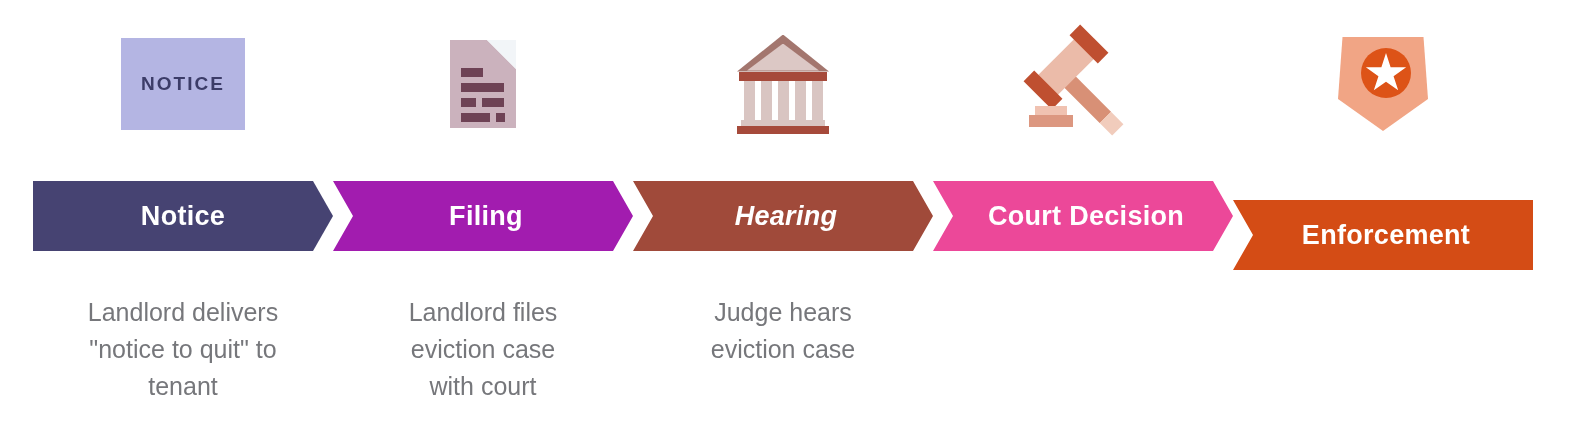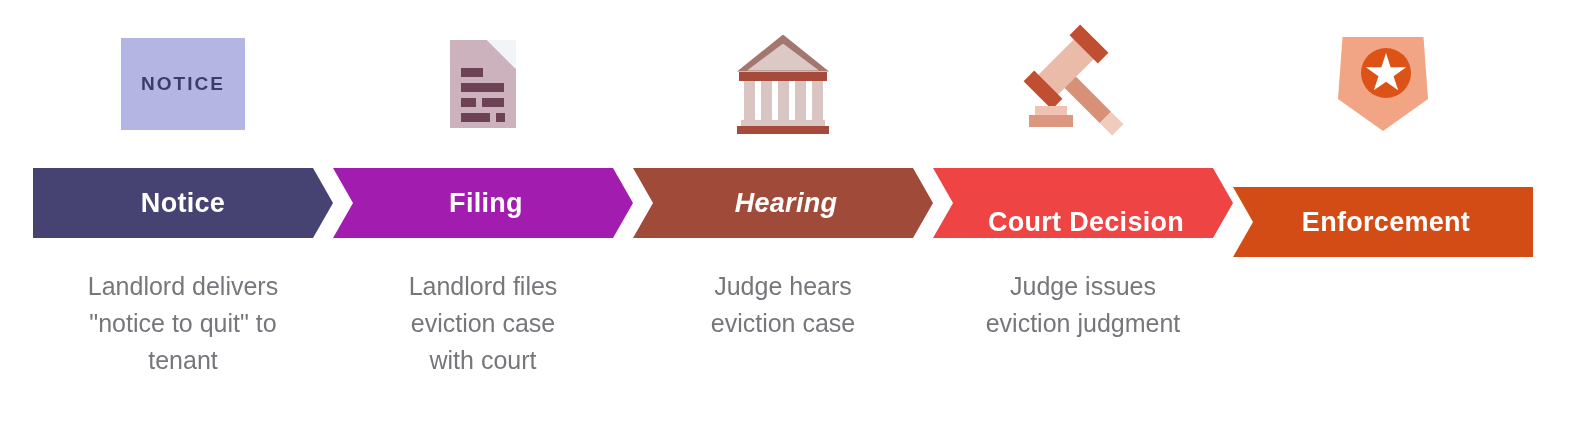--- a/index.html
+++ b/index.html
@@ -1,19 +1,19 @@
 <!DOCTYPE html>
 <html><head>
 <meta charset="utf-8">
 <style>
   * { margin:0; padding:0; box-sizing:border-box; }
   body { background:#ffffff; font-family:"Liberation Sans", sans-serif; }
   .canvas { position:relative; width:1569px; height:425px; background:#ffffff; overflow:hidden; }
   .stages { position:absolute; left:33px; top:0; display:grid; grid-template-columns:repeat(5,300px); }
-  .stage { display:flex; flex-direction:column; align-items:center; }
+  .stage { display:flex; flex-direction:column; align-items:center;gap:13px; }
   .icon-area { height:168px; width:100%; display:flex; align-items:center; justify-content:center; }
 
   
   .band { width:300px; height:70px; display:flex; align-items:center; justify-content:center;
           color:#ffffff; font-weight:bold; font-size:27px; letter-spacing:.3px; }
   .band.first  { clip-path:polygon(0 0, 280px 0, 100% 50%, 280px 100%, 0 100%); }
   .band.middle { clip-path:polygon(0 0, 280px 0, 100% 50%, 280px 100%, 0 100%, 20px 50%); }
   .band.middle .band-label, .band.last .band-label { margin-left:6px; }
   .band.last   { clip-path:polygon(0 0, 100% 0, 100% 100%, 0 100%, 20px 50%); }
 
@@ -135,25 +135,23 @@
         <div class="gavel">
           <div class="gavel-handle"></div>
           <div class="gavel-head">
             <div class="gavel-cap left"></div>
             <div class="gavel-cap right"></div>
           </div>
           <div class="gavel-block-top"></div>
           <div class="gavel-block-bottom"></div>
         </div>
       </div>
-      <div class="band middle" style="background: #ef4444; align-items: flex-end;">
+      <div class="band middle" style="background: #ec4899;">
         <span class="band-label">Court Decision</span>
       </div>
-      <div class="desc">Judge issues
-eviction judgment</div>
     </div>
 
     <div class="stage">
       <div class="icon-area">
         <div class="badge">
           <div class="badge-shield"></div>
           <div class="badge-circle"></div>
           <div class="badge-star"></div>
         </div>
       </div>

